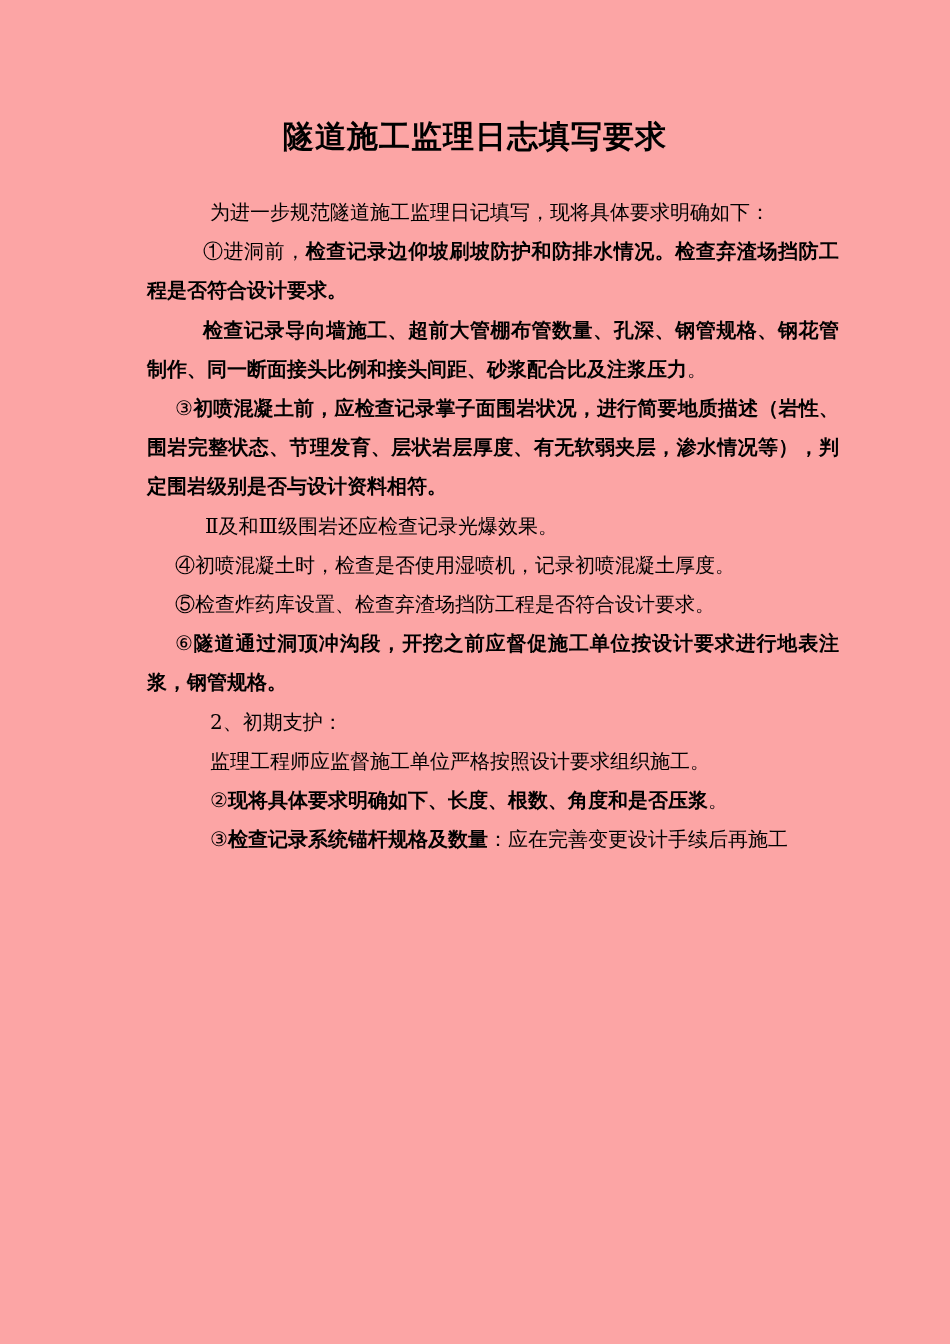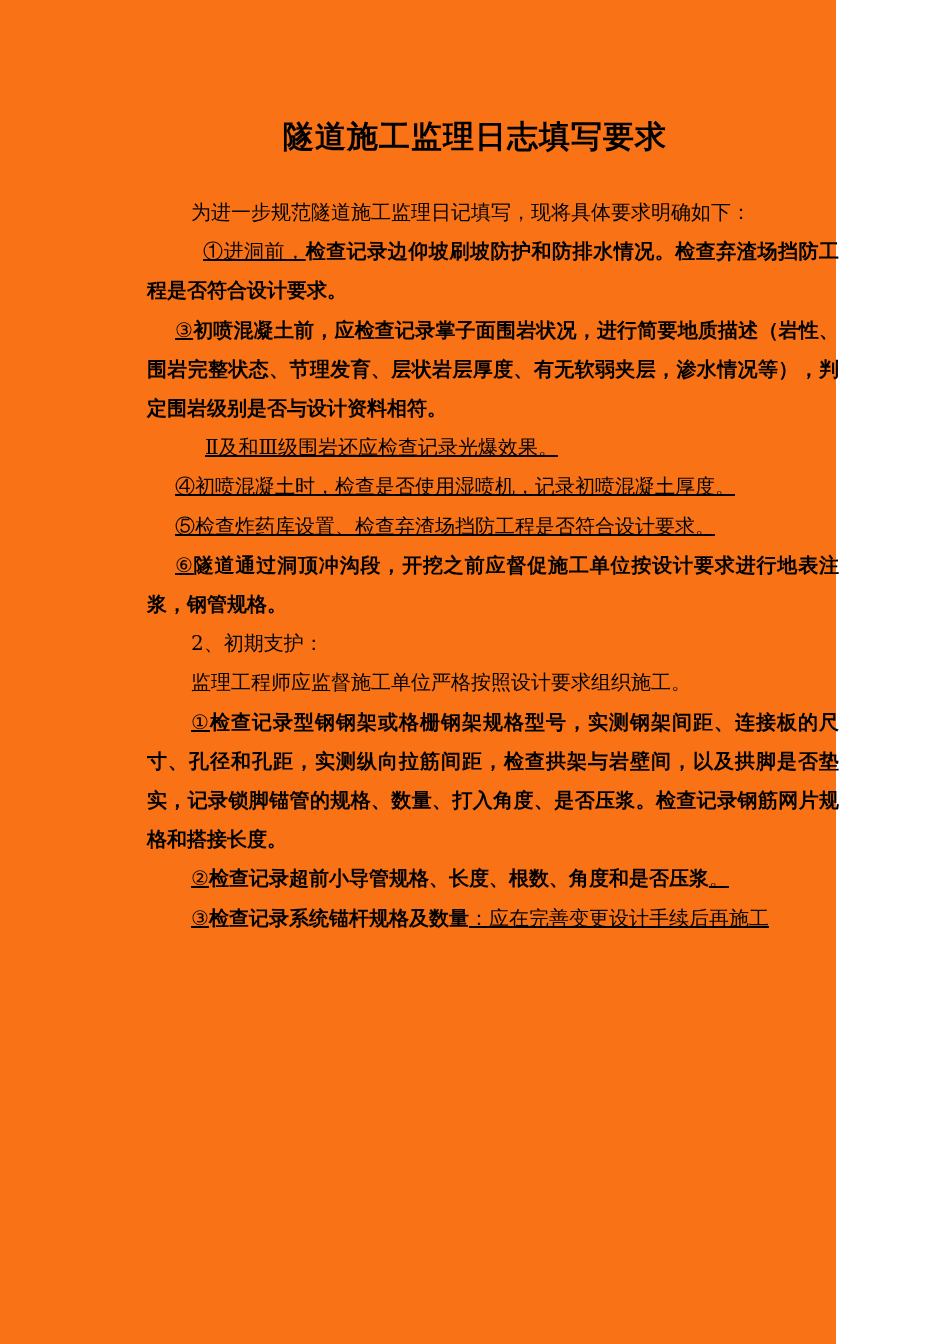--- a/index.html
+++ b/index.html
@@ -11,23 +11,23 @@
       width: 950px;
       height: 1344px;
       position: relative;
       overflow: hidden;
       font-family: "DejaVu Serif", "Liberation Serif", serif;
       color: #000000;
     }
     .page {
       position: absolute;
       left: 0; top: 0;
-      width: 836px;
+      width: 950px;
       height: 1344px;
-      background: #f97316;
+      background: #fca5a5;
     }
     .title {
       position: absolute;
       left: 0;
       width: 950px;
       top: 112px;
       text-align: center;
       font-family: "DejaVu Sans", "Liberation Sans", sans-serif;
       font-weight: bold;
       font-size: 31px;
@@ -47,57 +47,56 @@
       margin: 0;
       padding: 0;
     }
     .b {
       font-family: "DejaVu Sans", "Liberation Sans", sans-serif;
       font-weight: bold;
     }
     .n {
       font-family: "DejaVu Serif", "Liberation Serif", serif;
       font-weight: normal;
-      text-decoration: underline;
     }
-    .i44 { text-indent: 44px; }
+    .i44 { text-indent: 44px; margin-left: 19px; }
     .i56 { text-indent: 56px; }
     .i30 { text-indent: 28px; }
     .i58 { text-indent: 58px; }
   </style>
 </head>
 <body>
 
 <div class="page">
 
   <div class="title">隧道施工监理日志填写要求</div>
 
   <div class="body">
 
     <p class="p i44">为进一步规范隧道施工监理日记填写，现将具体要求明确如下：</p>
 
 
     <p class="p i56"><span class="n">①进洞前，</span><span class="b">检查记录边仰坡刷坡防护和防排水情况。检查弃渣场挡防工程是否符合设计要求。</span></p>
 
+    <p class="p i56"><span class="b">检查记录导向墙施工、超前大管棚布管数量、孔深、钢管规格、钢花管制作、同一断面接头比例和接头间距、砂浆配合比及注浆压力</span><span class="n">。</span></p>
 
 
     <p class="p i30"><span class="n">③</span><span class="b">初喷混凝土前，应检查记录掌子面围岩状况，进行简要地质描述（岩性、围岩完整状态、节理发育、层状岩层厚度、有无软弱夹层，渗水情况等），判定围岩级别是否与设计资料相符。</span></p>
 
     <p class="p i58"><span class="n">Ⅱ及和Ⅲ级围岩还应检查记录光爆效果。</span></p>
 
     <p class="p i30"><span class="n">④初喷混凝土时，检查是否使用湿喷机，记录初喷混凝土厚度。</span></p>
 
     <p class="p i30"><span class="n">⑤检查炸药库设置、检查弃渣场挡防工程是否符合设计要求。</span></p>
 
     <p class="p i30"><span class="n">⑥</span><span class="b">隧道通过洞顶冲沟段，开挖之前应督促施工单位按设计要求进行地表注浆，钢管规格。</span></p>
 
     <p class="p i44">2、初期支护：</p>
 
     <p class="p i44">监理工程师应监督施工单位严格按照设计要求组织施工。</p>
 
-    <p class="p i44"><span class="n">①</span><span class="b">检查记录型钢钢架或格栅钢架规格型号，实测钢架间距、连接板的尺寸、孔径和孔距，实测纵向拉筋间距，检查拱架与岩壁间，以及拱脚是否垫实，记录锁脚锚管的规格、数量、打入角度、是否压浆。检查记录钢筋网片规格和搭接长度。</span></p>
 
-    <p class="p i44"><span class="n">②</span><span class="b">检查记录超前小导管规格、长度、根数、角度和是否压浆</span><span class="n">。</span></p>
+    <p class="p i44"><span class="n">②</span><span class="b">现将具体要求明确如下、长度、根数、角度和是否压浆</span><span class="n">。</span></p>
 
     <p class="p i44"><span class="n">③</span><span class="b">检查记录系统锚杆规格及数量</span><span class="n">：应在完善变更设计手续后再施工</span></p>
 
   </div>
 </div>
 
 </body></html>

